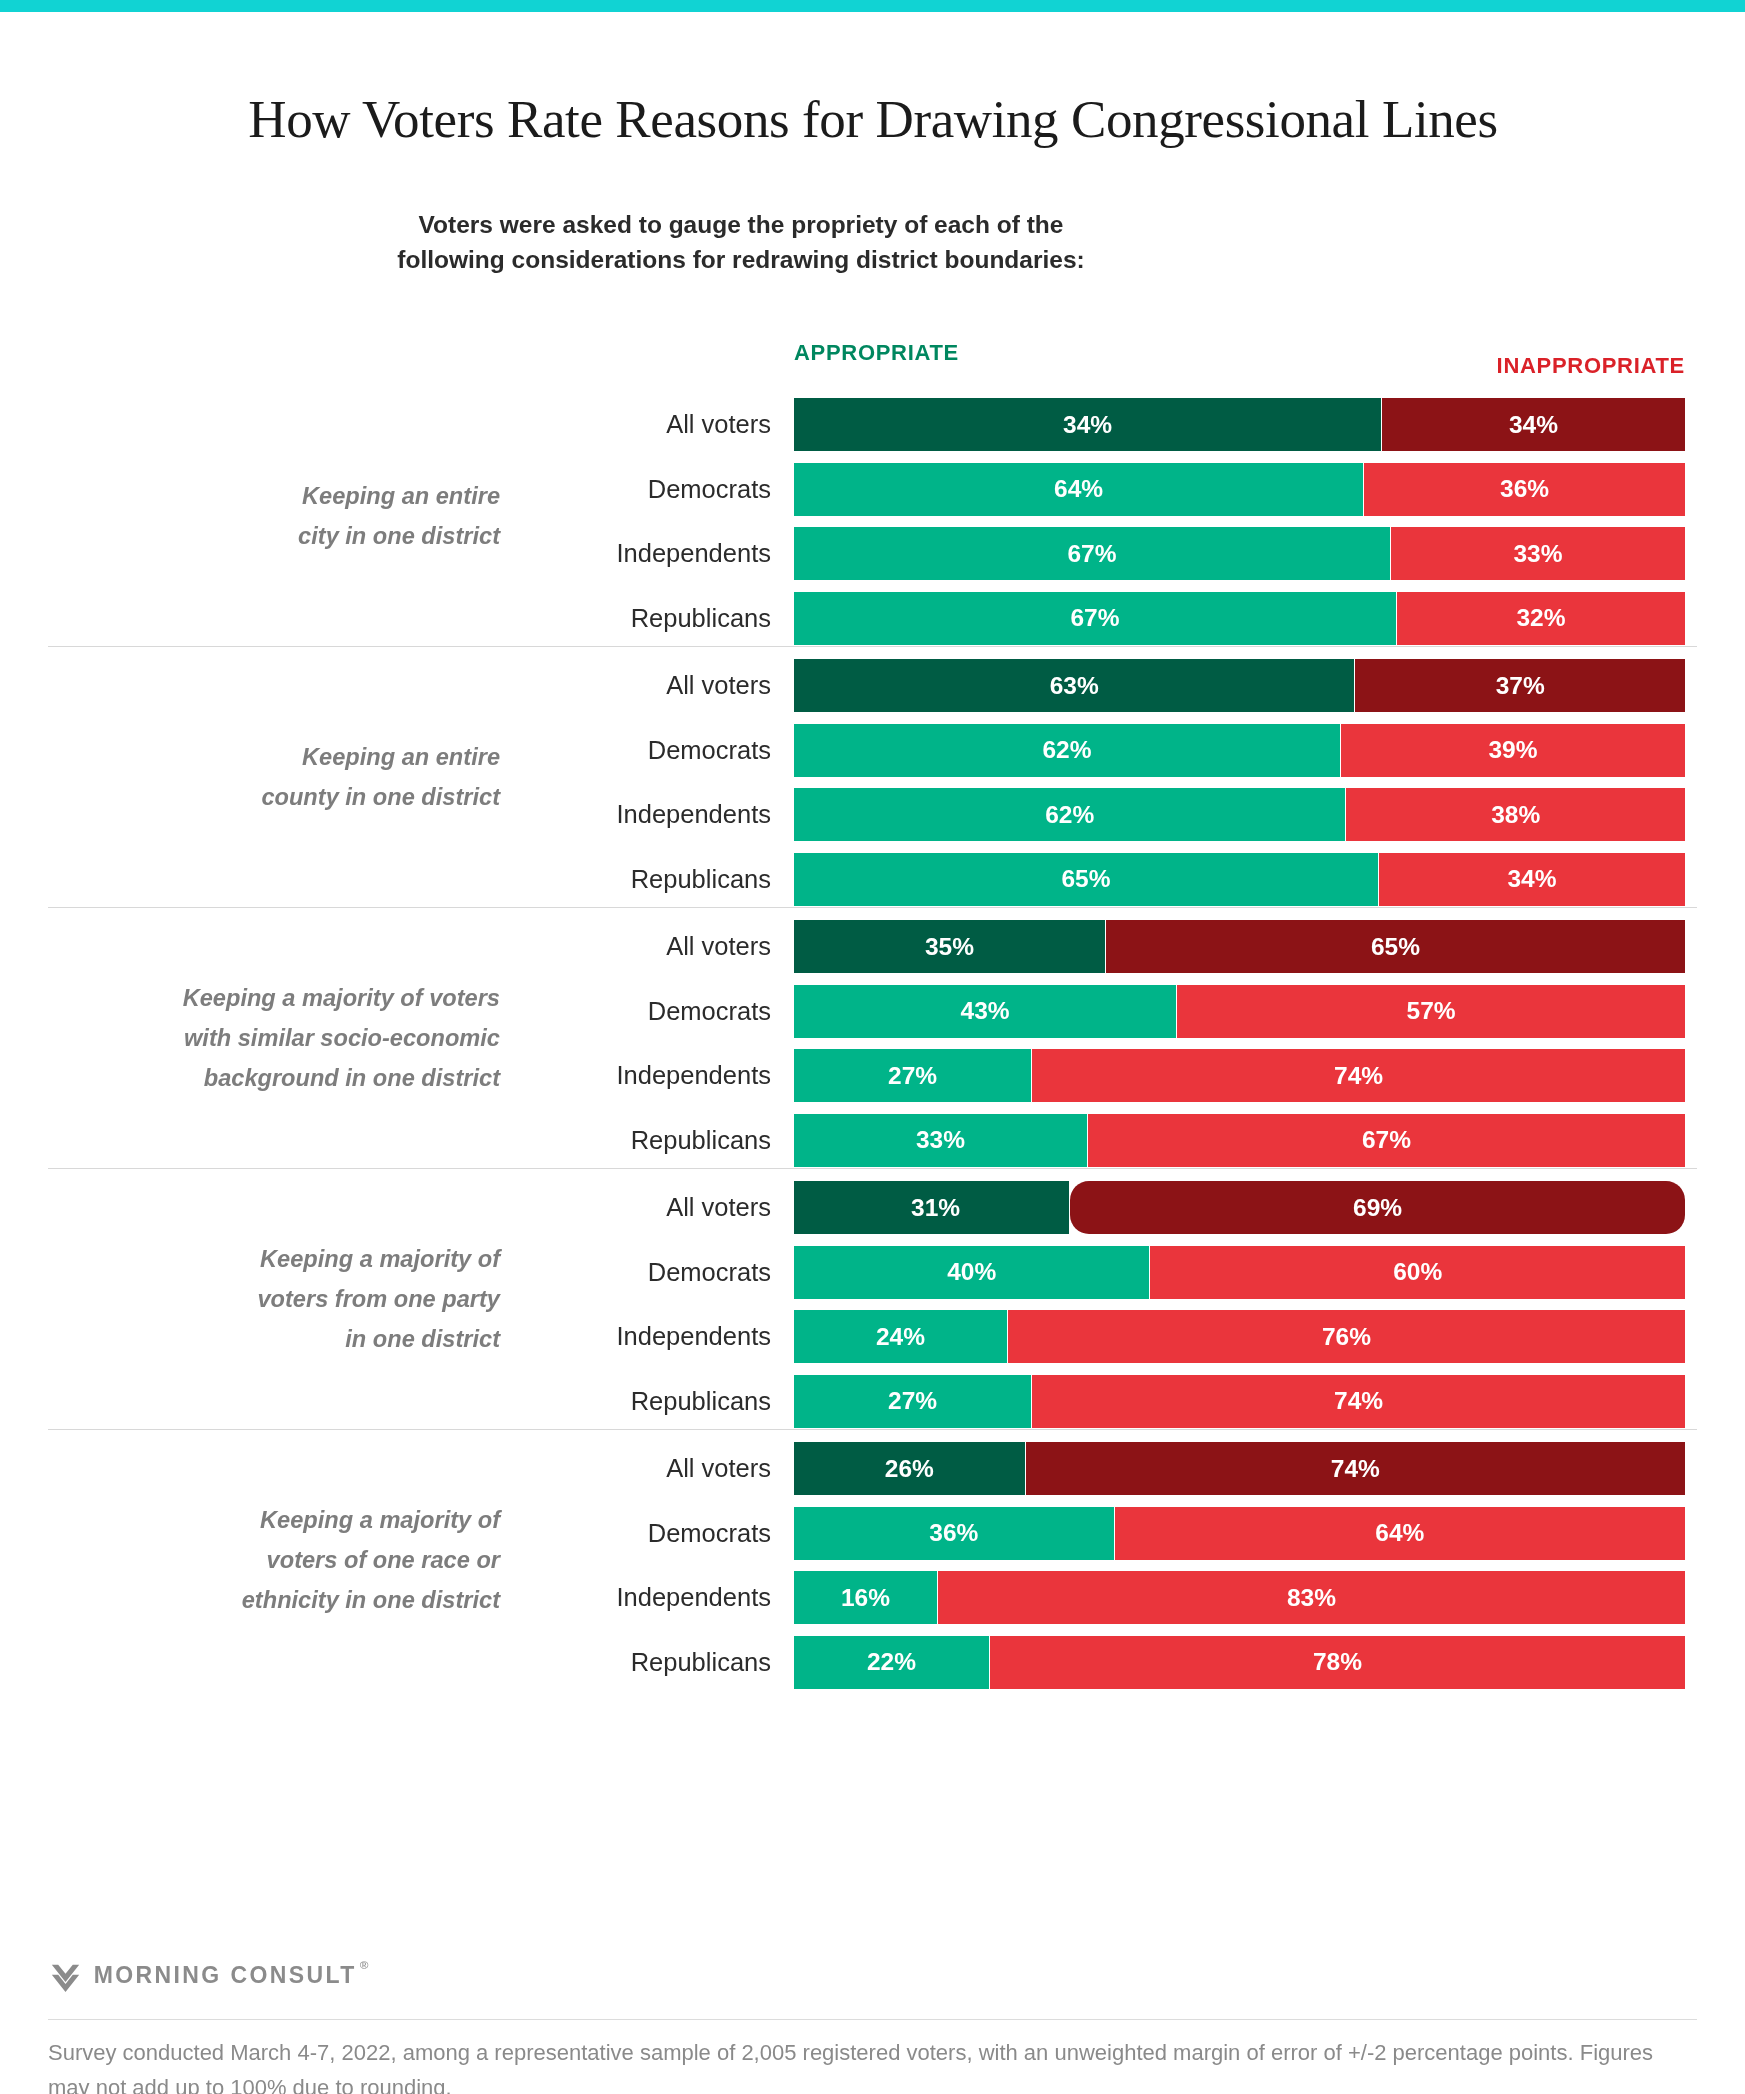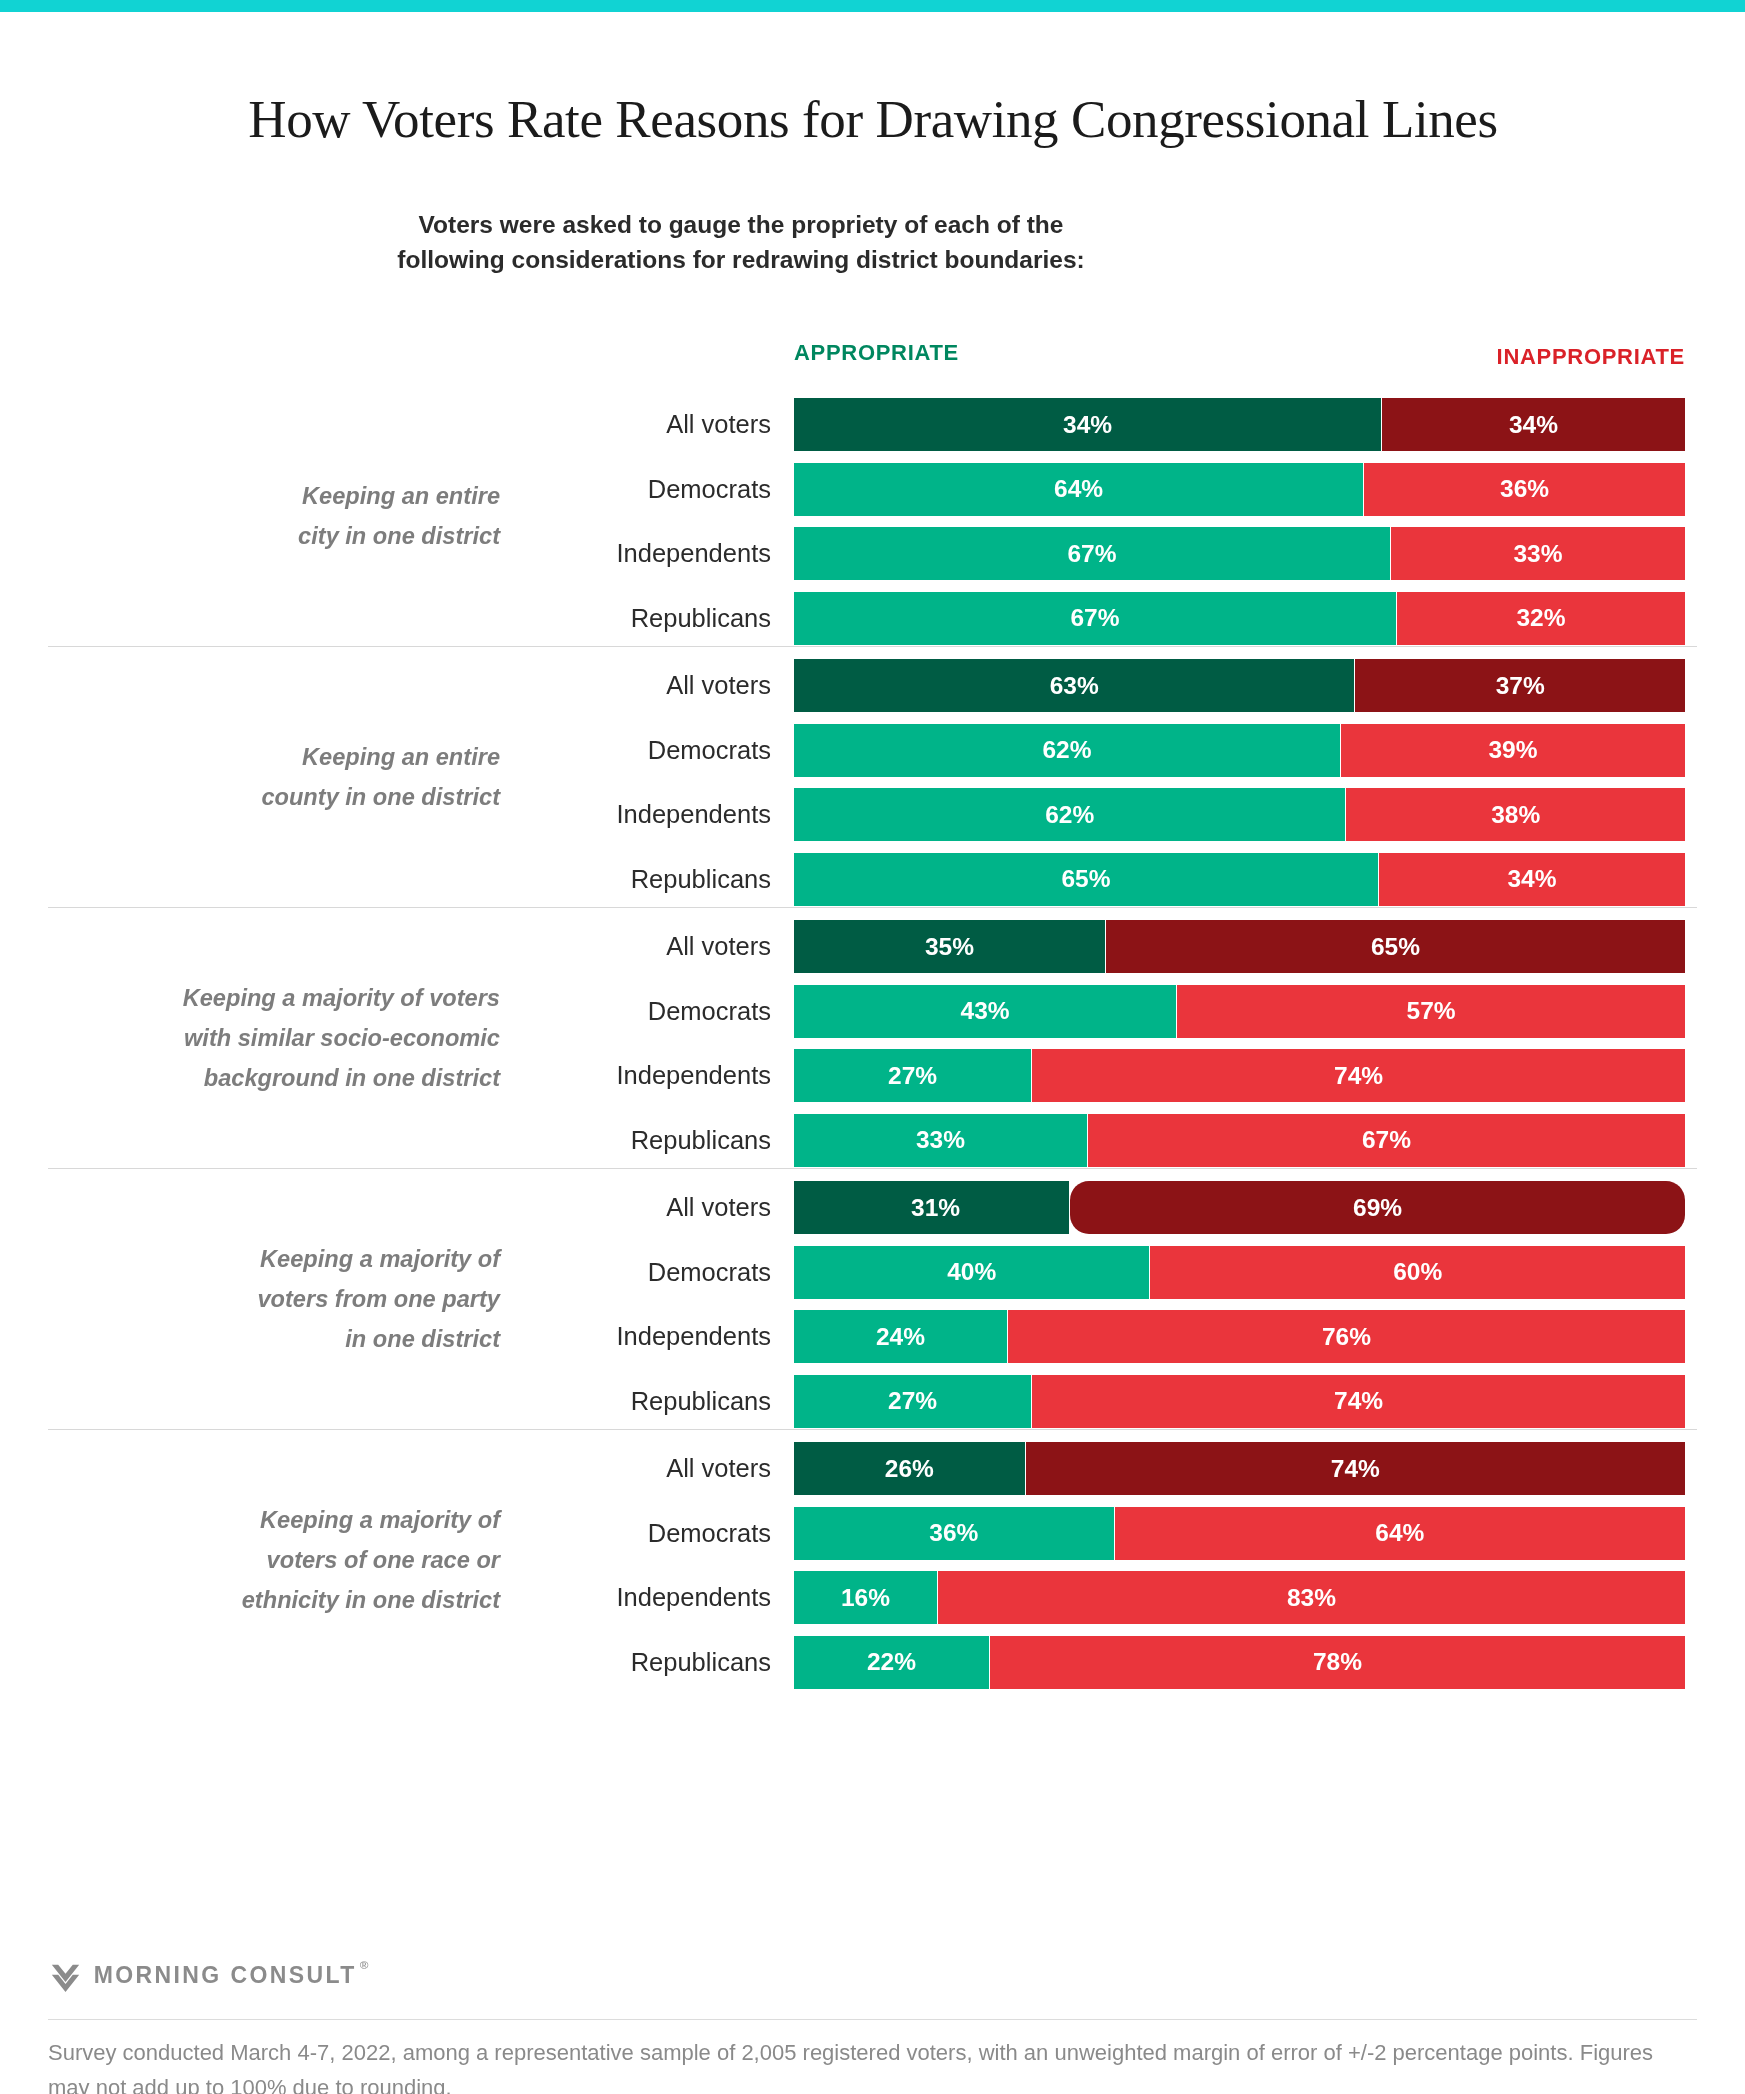--- a/index.html
+++ b/index.html
@@ -67,21 +67,21 @@
   .legend-appropriate {
     position: absolute;
     left: 0; top: 0;
     font-size: 22px;
     font-weight: bold;
     letter-spacing: 0.7px;
     color: #00875F;
   }
   .legend-inappropriate {
     position: absolute;
-    right: 0; top: 4px;
+    right: 0; top: 13px;
     font-size: 22px;
     font-weight: bold;
     letter-spacing: 0.7px;
     color: #DA2128;
     text-align: center;
   }
 
   
   .chart-body {
     position: absolute;

